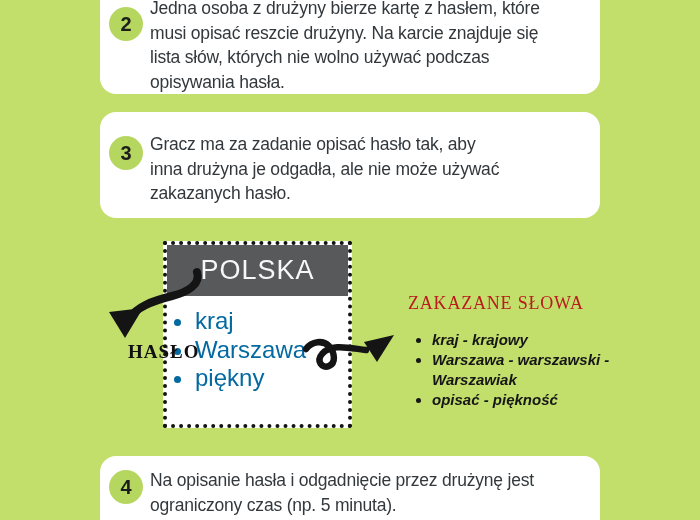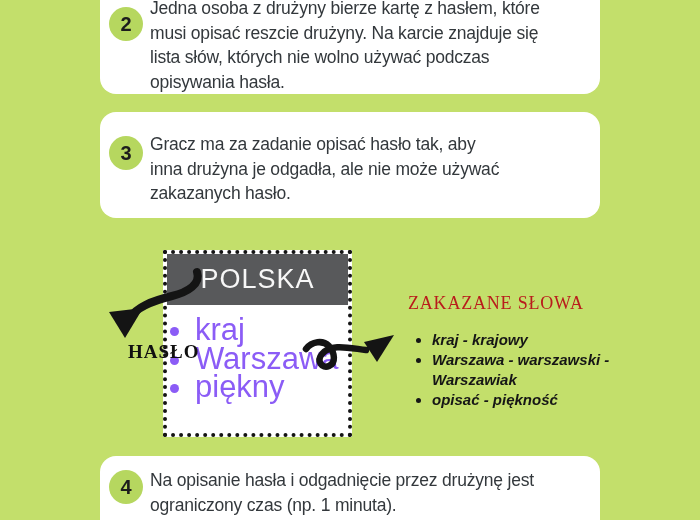--- a/index.html
+++ b/index.html
@@ -21,32 +21,32 @@
     display:flex; align-items:center; justify-content:center;
     font-size:20px; font-weight:bold;
   }
   .step-text {
     position:absolute; left:50px;
     font-size:17.5px; letter-spacing:-0.2px; line-height:24.6px;
     color:#33383c; white-space:nowrap;
   }
   
   .polska-card {
-    position:absolute; left:163px; top:250px; width:189px; height:187px;
+    position:absolute; left:163px; top:241px; width:189px; height:187px;
     box-sizing:border-box; background:#ffffff;
     border:4px dotted #141414;
   }
   .polska-header {
     height:51px; background:#58595b;
     display:flex; align-items:center; justify-content:center;
   }
   .polska-title { color:#f7f7f7; font-size:27px; letter-spacing:1px; }
   ul.word-list {
     margin:11px 0 0 0; padding-left:28px;
-    font-size:31px; line-height:28.5px; color:#8b5cf6;
+    font-size:24px; line-height:28.5px; color:#0369a1;
   }
   .haslo-label {
     position:absolute; left:83px; top:341px;
     font-family:"Liberation Serif", serif; font-weight:bold;
     font-size:19px; letter-spacing:1px; color:#101010;margin-left:45px;
   }
   .zakazane-heading {
     position:absolute; left:408px; top:293px;
     font-family:"Liberation Serif", serif; font-weight:normal;
     font-size:18px; letter-spacing:0.8px; color:#b91c1c; white-space:nowrap;
@@ -113,18 +113,18 @@
   <ul class="zakazane-list">
     <li>kraj - krajowy</li>
     <li>Warszawa - warszawski - Warszawiak</li>
     <li>opisać - piękność</li>
   </ul>
 
   <div class="step-card" id="card-step4">
     <div class="badge" style="left:9px; top:14px;">4</div>
     <div class="step-text" style="top:12px;">
       <div>Na opisanie hasła i odgadnięcie przez drużynę jest</div>
-      <div>ograniczony czas (np. 1 minuta).</div>
+      <div>ograniczony czas (np. 5 minuta).</div>
       <div>W kolejnej rundzie hasło opisuje inna osoba z drużyny.</div>
     </div>
   </div>
 
 </div>
 
 </body></html>

